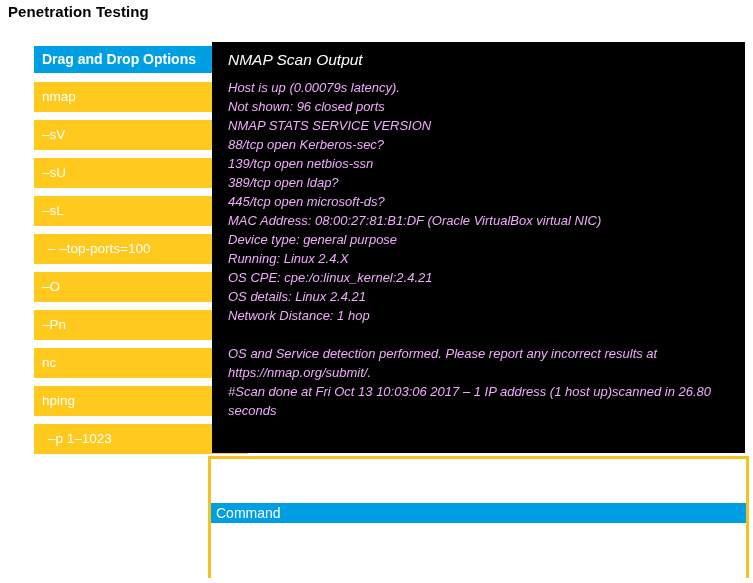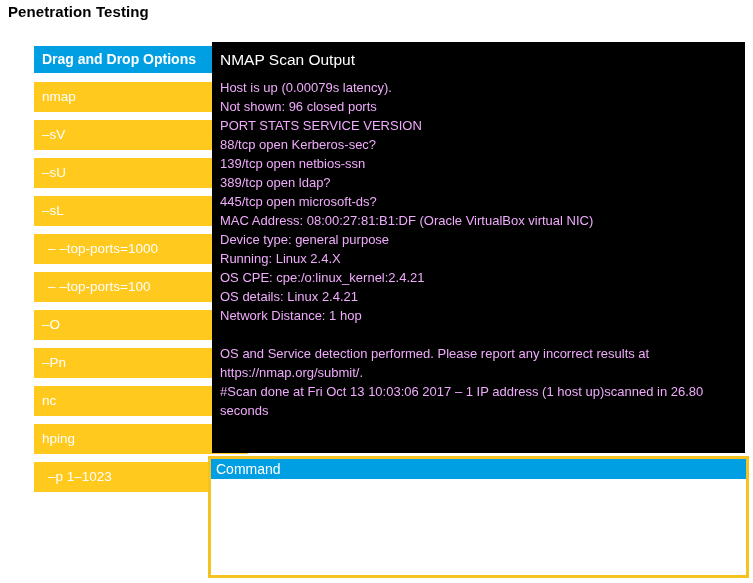--- a/index.html
+++ b/index.html
@@ -68,22 +68,23 @@
 
   
   #terminal {
     position: absolute;
     left: 212px;
     top: 42px;
     width: 533px;
     height: 411px;
     background: #000000;
     box-sizing: border-box;
-    padding: 7px 6px 0 8px;
+    padding: 7px 6px 0 16px;
     overflow: hidden;
+    font-style: italic;
   }
   #terminal-title {
     color: #ffffff;
     font-size: 15.5px;
     line-height: 22px;
     margin-bottom: 7px;
     white-space: nowrap;
   }
   #terminal-body {
     color: #f0abfc;
@@ -111,20 +112,21 @@
   }
   #command-header {
     height: 20px;
     background: #009fe3;
     color: #ffffff;
     font-size: 14px;
     line-height: 20px;
     padding-left: 5px;
     box-sizing: border-box;
     white-space: nowrap;
+    margin-top: 44px;
   }
   #command-input {
     display: block;
     width: 100%;
     height: 96px;
     border: 0;
     outline: 0;
     resize: none;
     background: #ffffff;
     color: #222222;
@@ -140,36 +142,35 @@
 
 <div id="page-title">Penetration Testing</div>
 
 <div id="sidebar">
   <div id="dnd-header">Drag and Drop Options</div>
   <div id="dnd-list">
       <div class="dnd-chip" draggable="true">nmap</div>
       <div class="dnd-chip" draggable="true">–sV</div>
       <div class="dnd-chip" draggable="true">–sU</div>
       <div class="dnd-chip" draggable="true">–sL</div>
-      <div class="dnd-chip indent" draggable="true">– –top-ports=1000</div>
       <div class="dnd-chip indent" draggable="true">– –top-ports=100</div>
       <div class="dnd-chip" draggable="true">–O</div>
       <div class="dnd-chip" draggable="true">–Pn</div>
       <div class="dnd-chip" draggable="true">nc</div>
       <div class="dnd-chip" draggable="true">hping</div>
       <div class="dnd-chip indent" draggable="true">–p 1–1023</div>
     </div>
 </div>
 
 <div id="terminal">
   <div id="terminal-title">NMAP Scan Output</div>
   <div id="terminal-body">
       <div class="tline">Host is up (0.00079s latency).</div>
       <div class="tline">Not shown: 96 closed ports</div>
-      <div class="tline">PORT STATS SERVICE VERSION</div>
+      <div class="tline">NMAP STATS SERVICE VERSION</div>
       <div class="tline">88/tcp open Kerberos-sec?</div>
       <div class="tline">139/tcp open netbios-ssn</div>
       <div class="tline">389/tcp open ldap?</div>
       <div class="tline">445/tcp open microsoft-ds?</div>
       <div class="tline">MAC Address: 08:00:27:81:B1:DF (Oracle VirtualBox virtual NIC)</div>
       <div class="tline">Device type: general purpose</div>
       <div class="tline">Running: Linux 2.4.X</div>
       <div class="tline">OS CPE: cpe:/o:linux_kernel:2.4.21</div>
       <div class="tline">OS details: Linux 2.4.21</div>
       <div class="tline">Network Distance: 1 hop</div>

